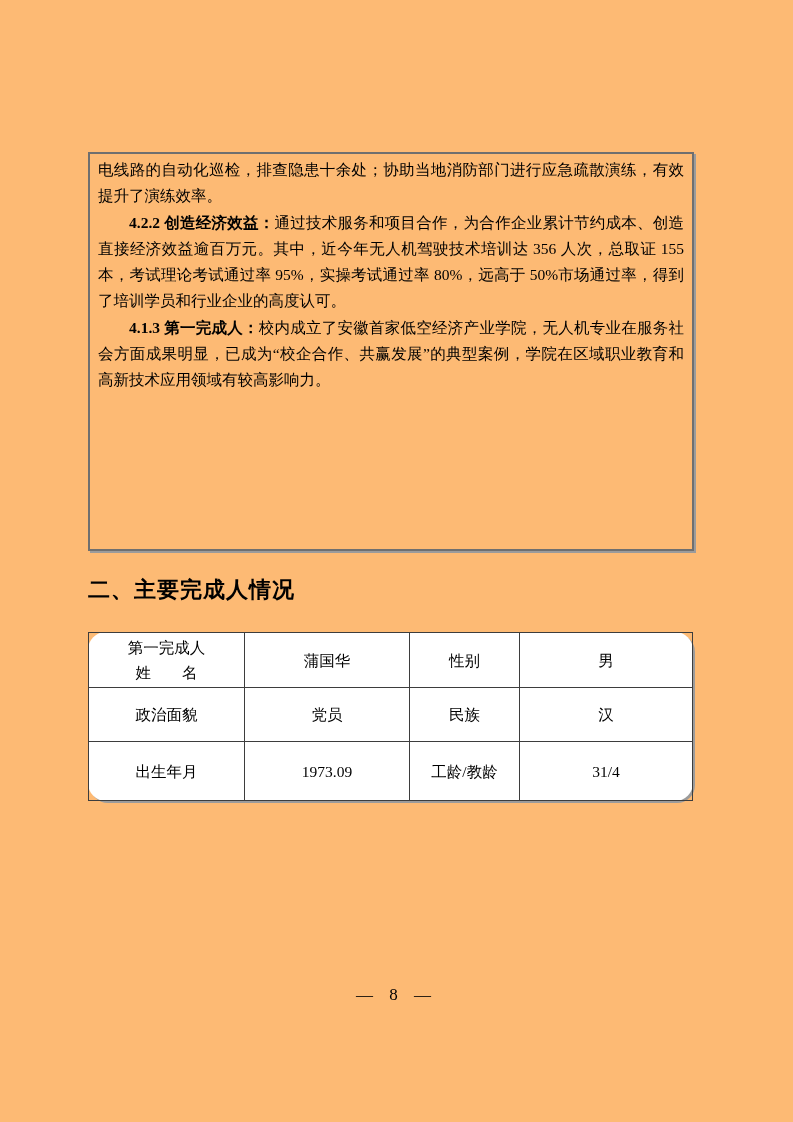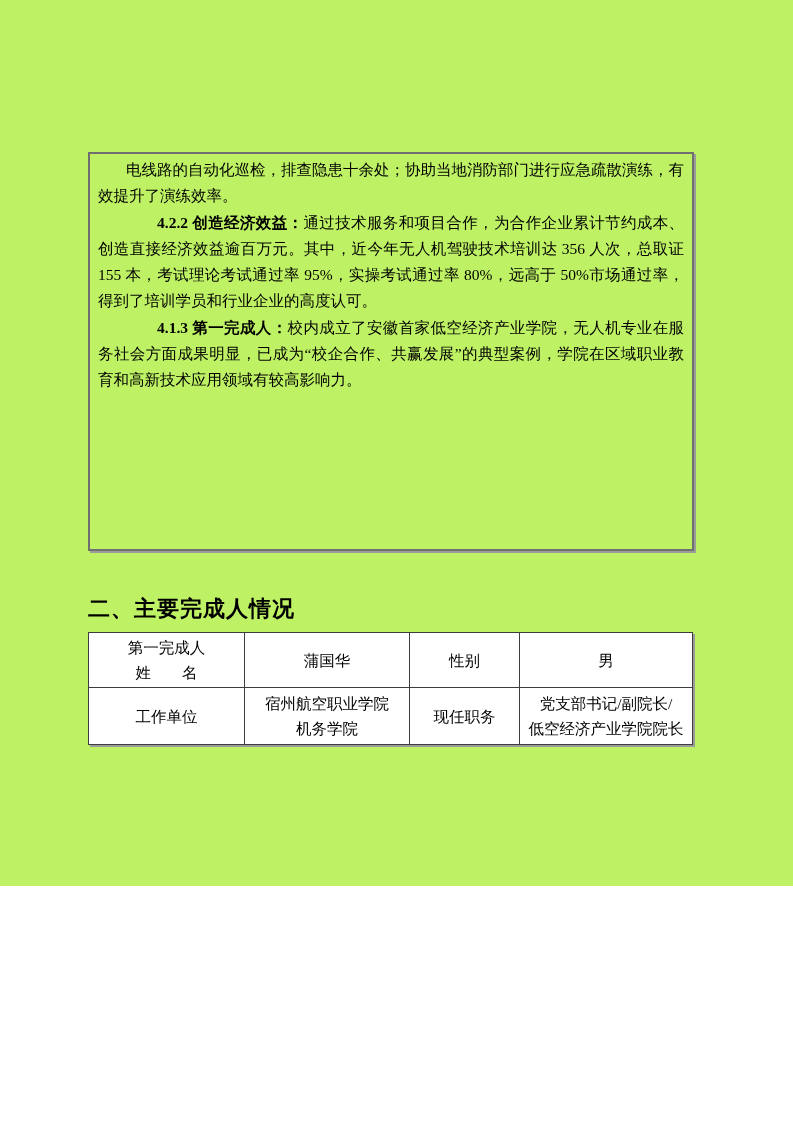--- a/index.html
+++ b/index.html
@@ -3,22 +3,22 @@
 <meta charset="utf-8">
 <style>
   html, body {
     margin: 0;
     padding: 0;
     background: #ffffff;
   }
   .page {
     position: relative;
     width: 793px;
-    height: 886px;
-    background: #bef264;
+    height: 1122px;
+    background: #fdba74;
     overflow: hidden;
     font-family: "Liberation Serif", serif;
     color: #000000;
   }
 
   
   .text-box {
     position: absolute;
     left: 88px;
     top: 152px;
@@ -35,45 +35,45 @@
   }
   .text-box p {
     margin: 0;
     padding: 0;
   }
   .text-box p.indent {
     text-indent: 31px;
   }
   .text-box b {
     font-weight: bold;
-    margin-left: 28px;
   }
 
   
   .section-heading {
     position: absolute;
     left: 88px;
-    top: 594px;
+    top: 575px;
     font-family: Liberation Serif, serif;
     font-weight: bold;
     font-size: 22px;
     letter-spacing: 1px;
     color: #000000;
     white-space: nowrap;
   }
 
   
   .info-table {
     position: absolute;
     left: 88px;
     top: 632px;
     border-collapse: collapse;
     table-layout: fixed;
     box-shadow: 2px 2px 0 0 #9b9b9b;
     background: #ffffff;
+    border-radius: 18px;
   }
   .info-table td {
     border: 1.5px solid #3d3d3d;
     text-align: center;
     vertical-align: middle;
     font-size: 15.5px;
     line-height: 25px;
     white-space: pre-line;
     padding: 2px 4px;
     box-sizing: border-box;
@@ -112,26 +112,30 @@
       <col style="width:173px">
     </colgroup>
     <tbody>
       <tr style="height:54px">
         <td>第一完成人
 姓　　名</td>
         <td>蒲国华</td>
         <td>性别</td>
         <td>男</td>
       </tr>
-      <tr style="height:57px">
-        <td>工作单位</td>
-        <td>宿州航空职业学院
-机务学院</td>
-        <td>现任职务</td>
-        <td>党支部书记/副院长/
-低空经济产业学院院长</td>
+      <tr style="height:54px">
+        <td>政治面貌</td>
+        <td>党员</td>
+        <td>民族</td>
+        <td>汉</td>
+      </tr>
+      <tr style="height:59px">
+        <td>出生年月</td>
+        <td>1973.09</td>
+        <td>工龄/教龄</td>
+        <td>31/4</td>
       </tr>
     </tbody>
   </table>
 
   <div class="page-number">— 8 —</div>
 
 </div>
 
 </body></html>

